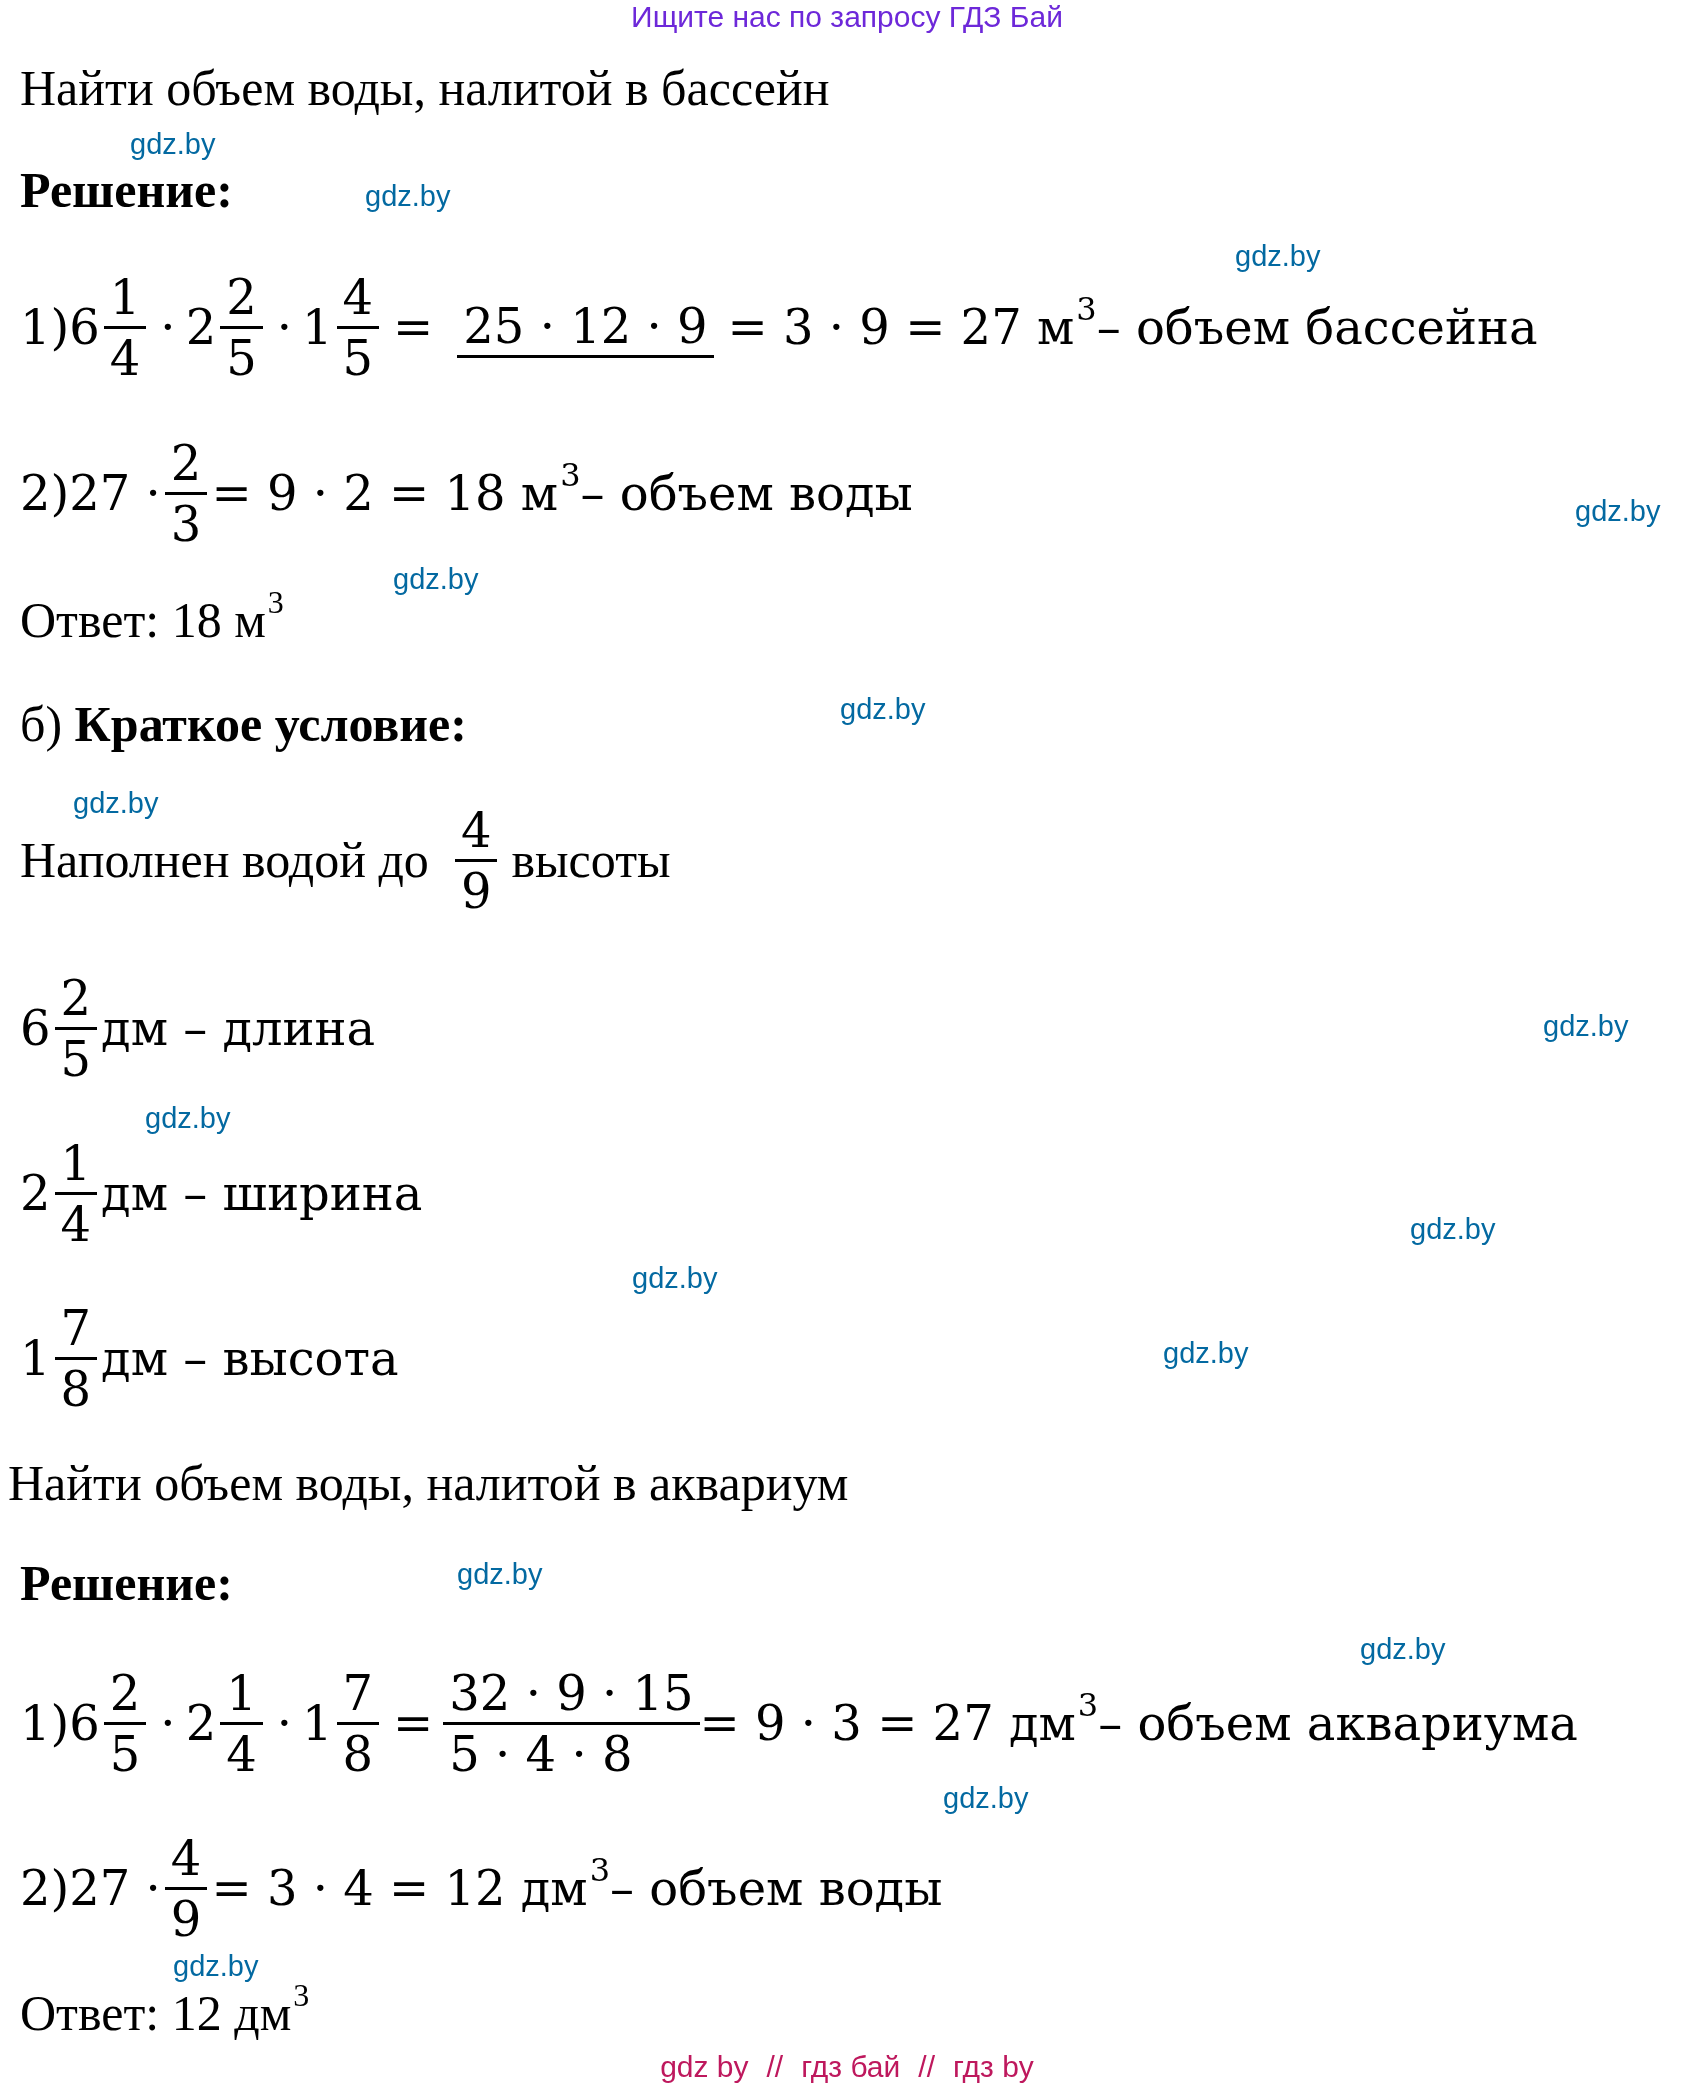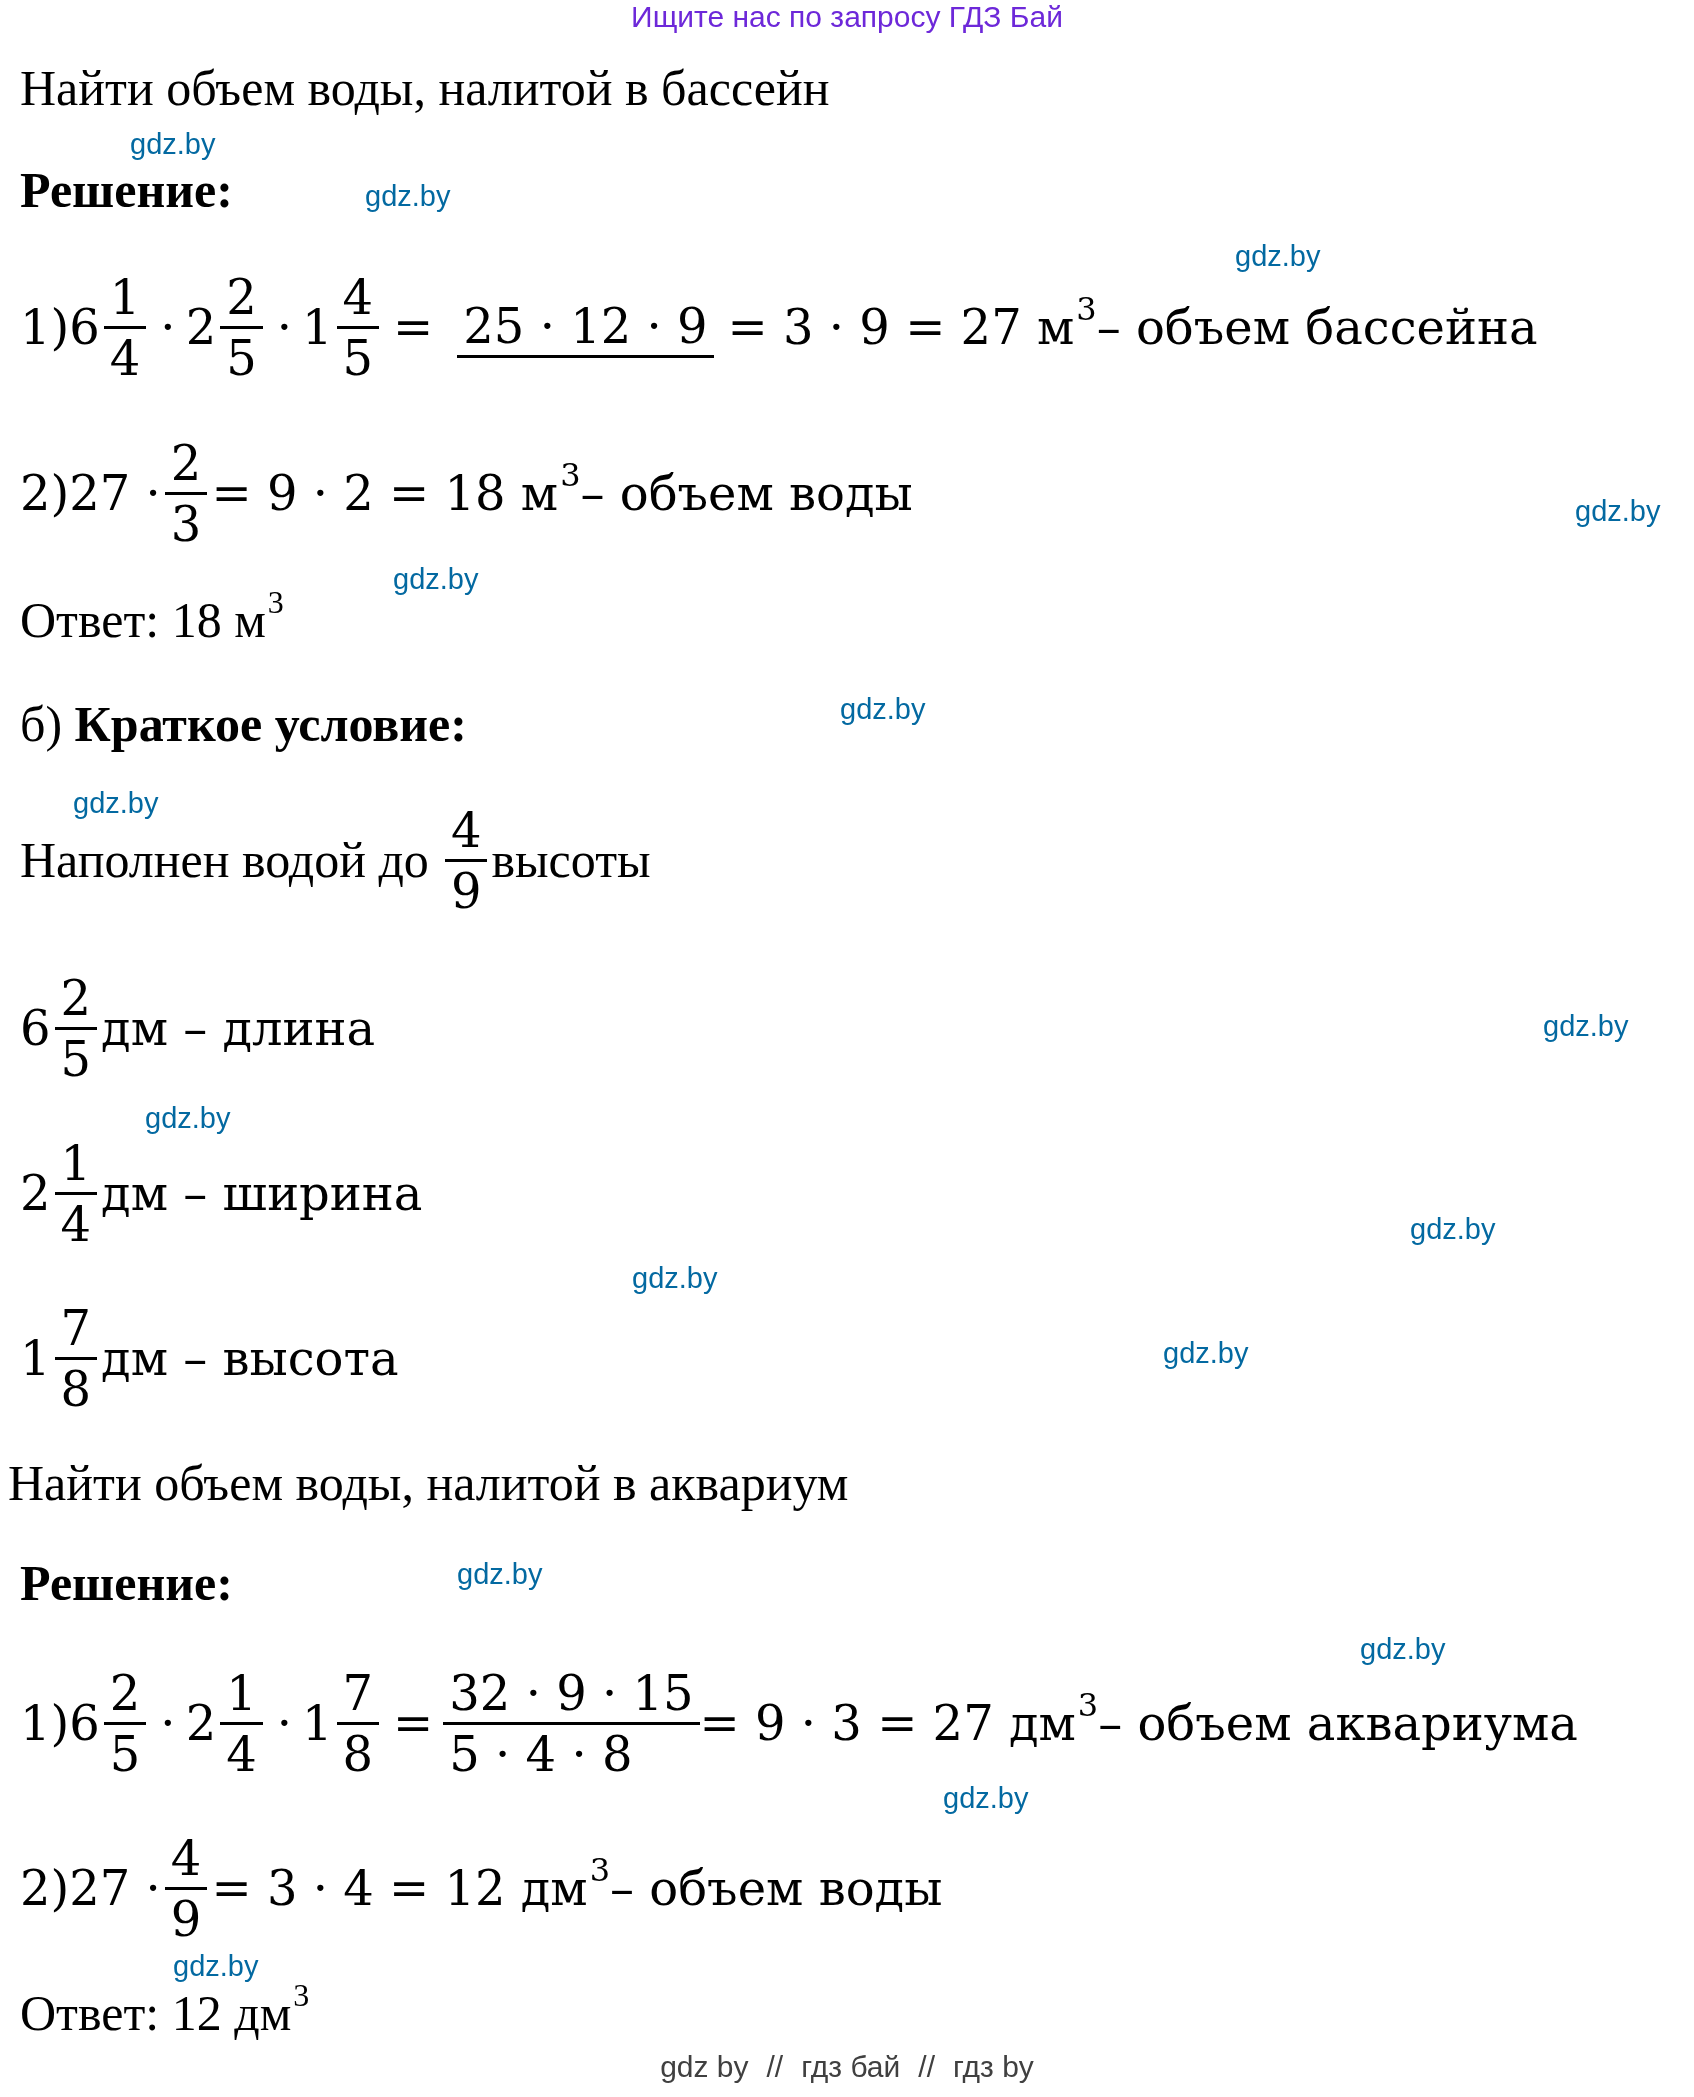--- a/index.html
+++ b/index.html
@@ -2,21 +2,21 @@
 <html><head>
 <meta charset="utf-8">
 <style>
   html, body { margin:0; padding:0; background:#ffffff; }
   body { width:1694px; height:2097px; position:relative; overflow:hidden; color:#000; }
   .serif { font-family: "DejaVu Serif", "Liberation Serif", serif; }
   .times { font-family: "Liberation Serif", "DejaVu Serif", serif; }
   .sans { font-family: "Liberation Sans", "DejaVu Sans", sans-serif; }
   .abs { position:absolute; white-space:nowrap; }
   .banner { top:0; left:0; width:1694px; text-align:center; font-size:30px; line-height:34px; color:#6d28d9; }
-  .footer { top:2050px; left:0; width:1694px; text-align:center; font-size:30px; color:#404040; }
+  .footer { top:2050px; left:0; width:1694px; text-align:center; font-size:30px; color:#be185d; }
   .footer .sep { margin:0 18px; }
   .wm { font-size:29px; color:#0369a1; }
   .txt { font-size:50px; line-height:56px; }
   .bold { font-weight:bold; }
   .math { font-size:48px; display:flex; align-items:center; }
   .math > span { display:inline-block; }
   .frac { display:inline-flex; flex-direction:column; align-items:center; vertical-align:middle; margin:0 4px; }
   .frac .num, .frac .den { display:block; line-height:58px; padding:0 6px; }
   .frac .bar { display:block; width:100%; height:3px; background:#000; }
   .sup { font-size:32px; vertical-align:top; position:relative; top:-18px; margin-left:2px; }
@@ -81,21 +81,21 @@
 <div class="abs times txt" style="left:20px;top:592px;">
   <span>Ответ: 18 м</span><span class="sup">3</span>
 </div>
 
 <div class="abs times txt" style="left:20px;top:696px;">
   <span>б)</span> <span class="bold">Краткое условие:</span>
 </div>
 <div class="abs sans wm" style="left:840px;top:693px;">gdz.by</div>
 <div class="abs sans wm" style="left:73px;top:787px;">gdz.by</div>
 
-<div class="abs times math" style="left:20px;top:795px;height:130px;font-size:50px;">
+<div class="abs times math" style="left:20px;top:795px;height:130px;font-size:50px;gap:10px;">
   <span>Наполнен водой до</span>
   <span class="frac serif" style="font-size:48px;margin-left:16px;">
       <span class="num">4</span>
       <span class="bar"></span>
       <span class="den">9</span>
     </span>
   <span>высоты</span>
 </div>
 
 <div class="abs serif math" style="left:20px;top:963px;height:130px;">

